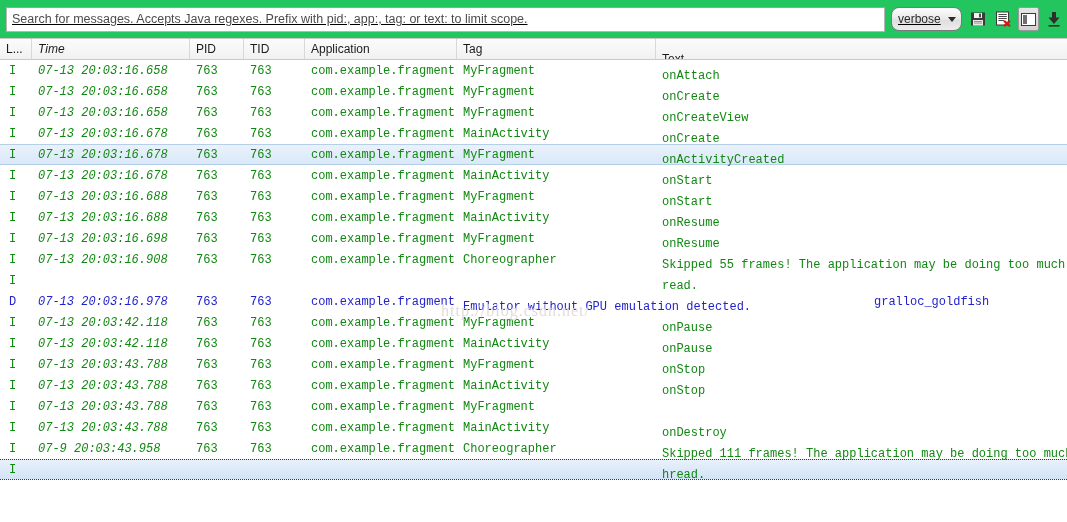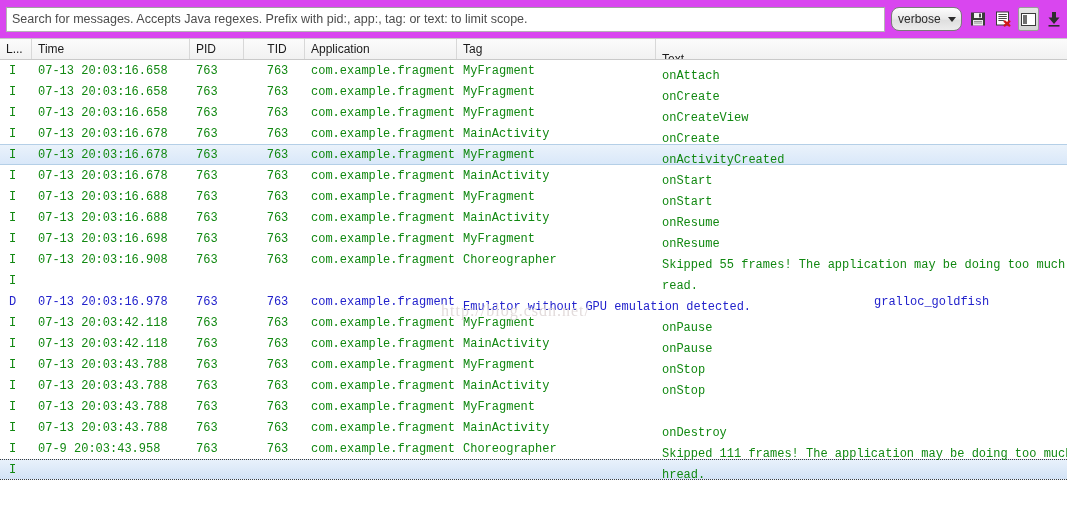--- a/index.html
+++ b/index.html
@@ -16,25 +16,26 @@
     overflow: hidden;
     position: relative;
   }
 
   
   .toolbar {
     position: absolute;
     left: 0; top: 0;
     width: 1067px;
     height: 38px;
-    background: #d946ef;
+    background: #22c55e;
     display: flex;
     align-items: center;
     box-sizing: border-box;
     padding: 0 3px;
+    text-decoration: underline;
   }
   .search-input {
     flex: 0 0 auto;
     width: 879px;
     height: 25px;
     box-sizing: border-box;
     border: 1px solid #b5b5b5;
     border-top-color: #a0a0a0;
     background: #ffffff;
     font-family: "Liberation Sans", sans-serif;
@@ -141,23 +142,23 @@
     box-sizing: border-box;
     overflow: hidden;
     white-space: nowrap;
     padding-left: 6px;
   }
   .lvl-I { color: #118811; }
   .lvl-D { color: #2222cc; }
 
   
   .c-level { width: 32px; padding-left: 9px; }
-  .c-time  { width: 158px; }
+  .c-time  { width: 158px; font-style: italic; }
   .c-pid   { width: 54px; }
-  .c-tid   { width: 61px; text-align: center; }
+  .c-tid   { width: 61px; }
   .c-app   { width: 152px; }
   .c-tag   { width: 199px; }
   .c-text  { width: 411px; margin-top: 10px; }
 
   .wrapline .c-text { padding-left: 6px; }
 
   .watermark {
     position: absolute;
     left: 441px;
     top: 263px;

